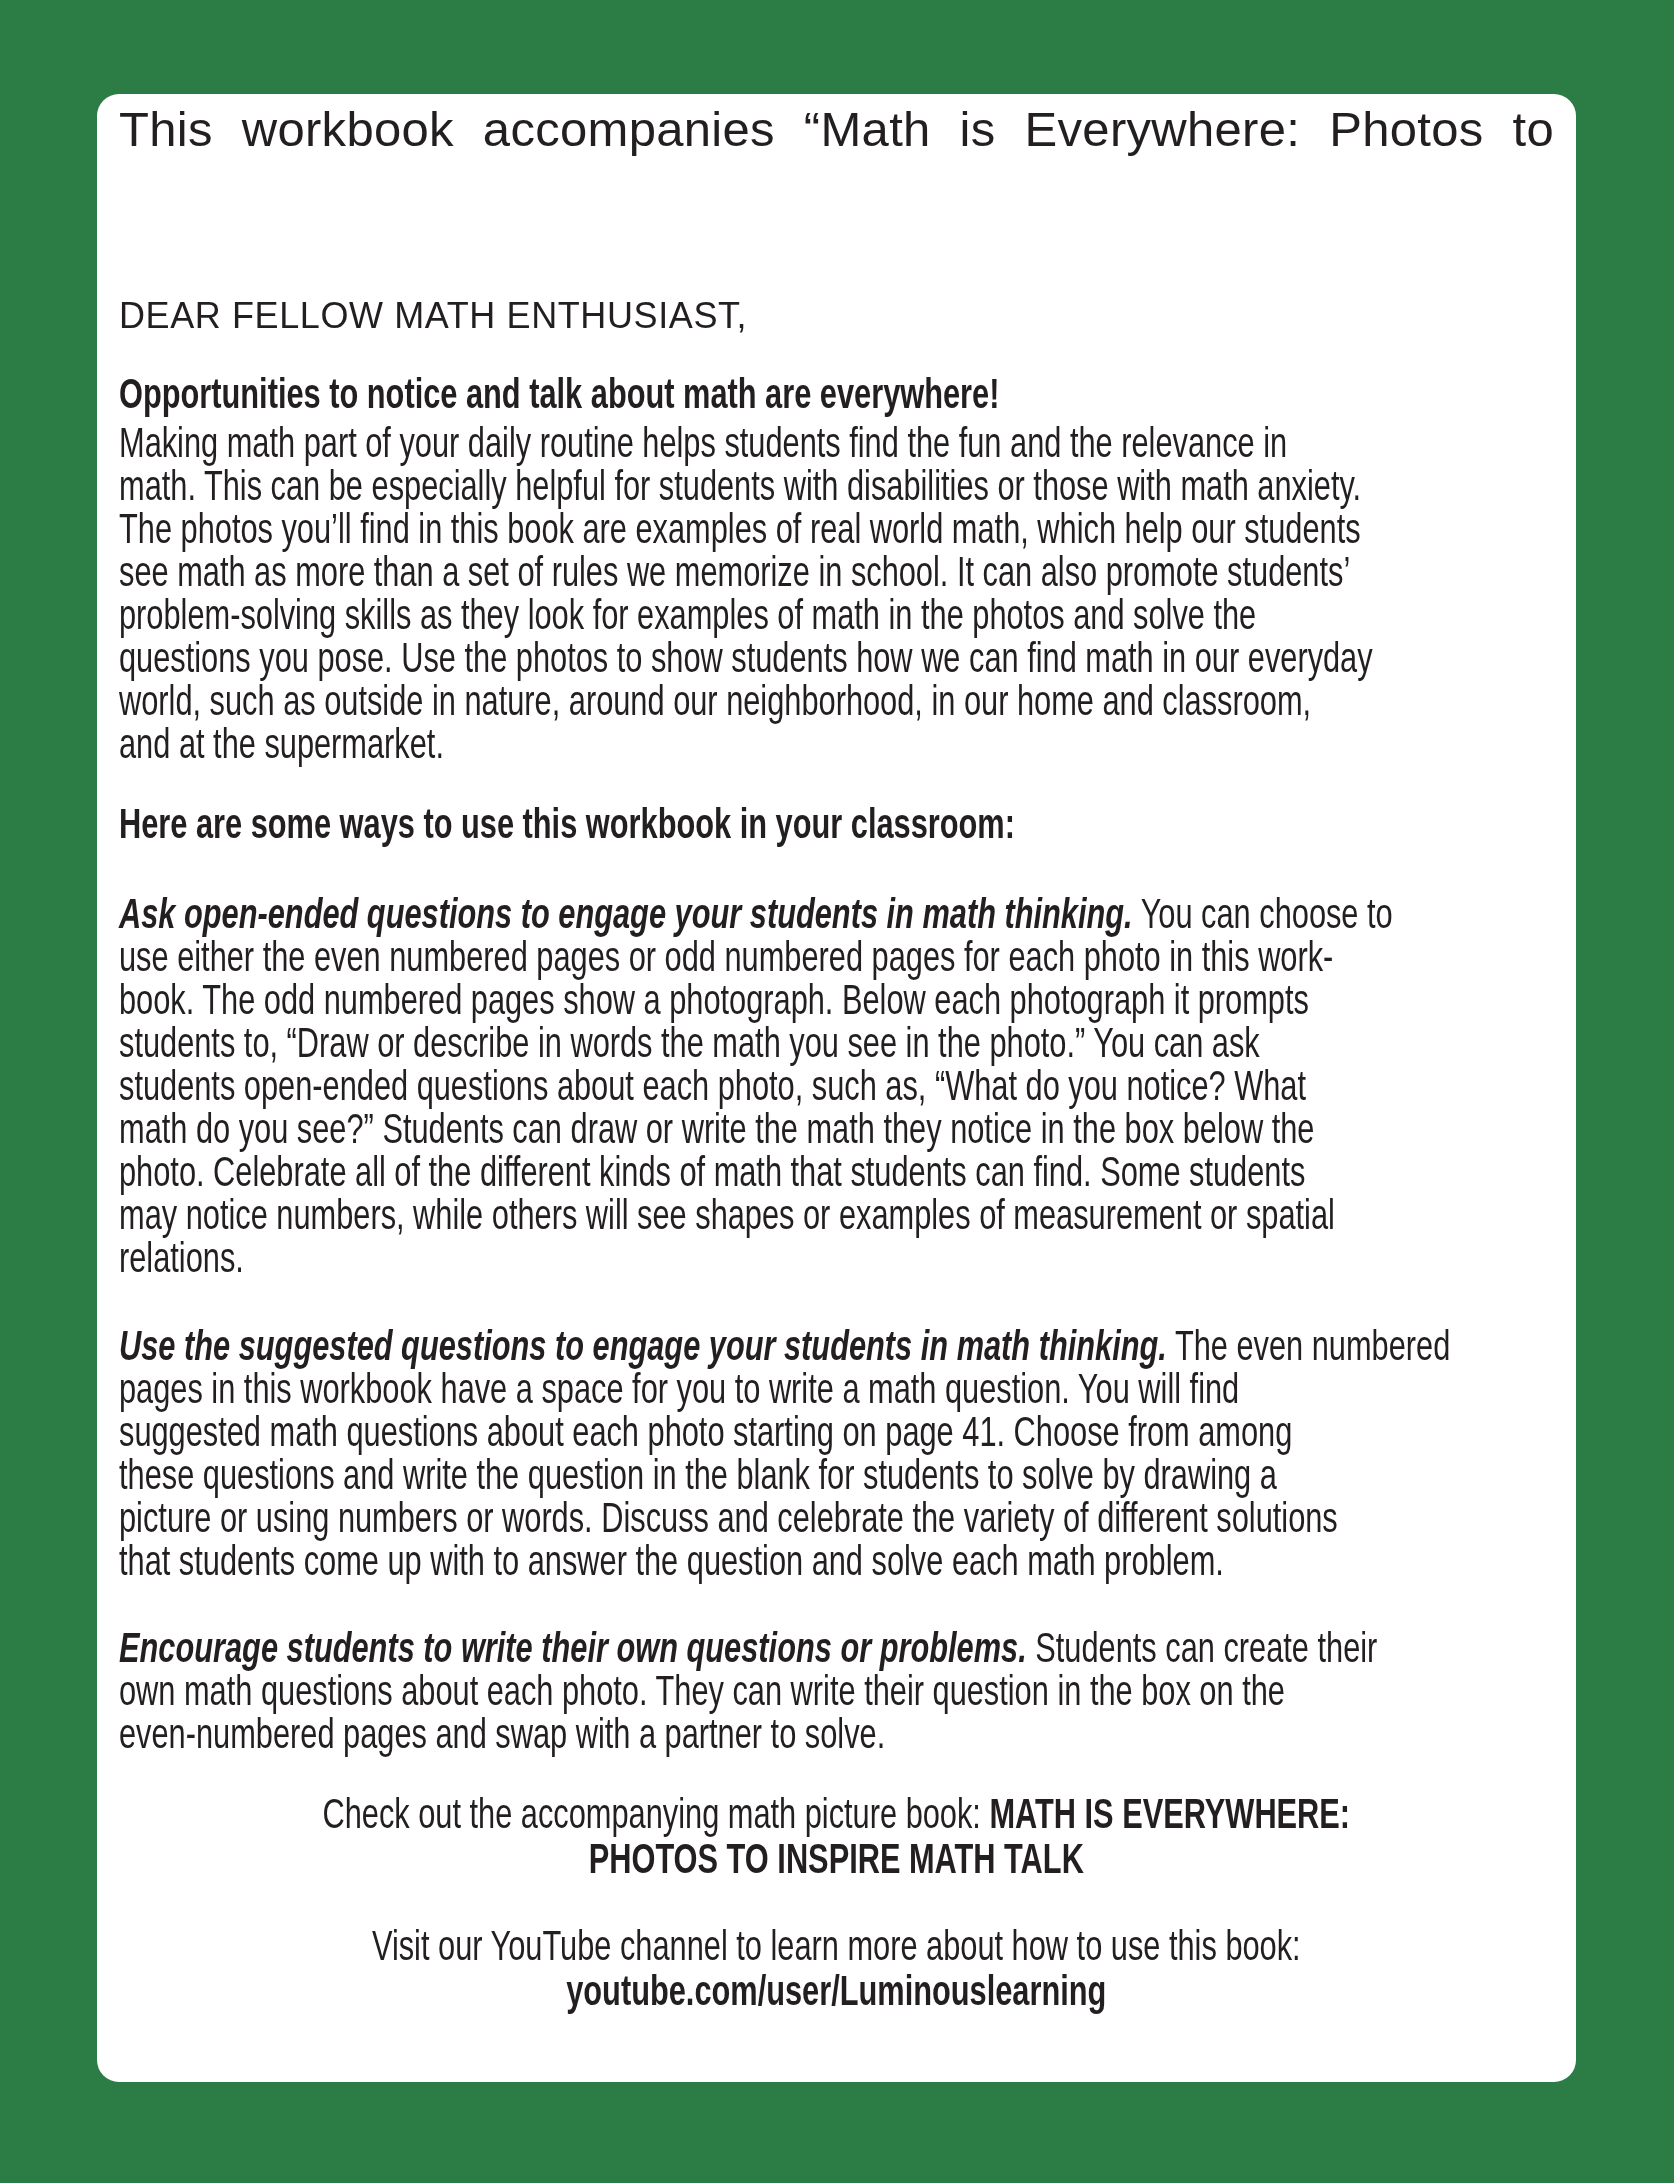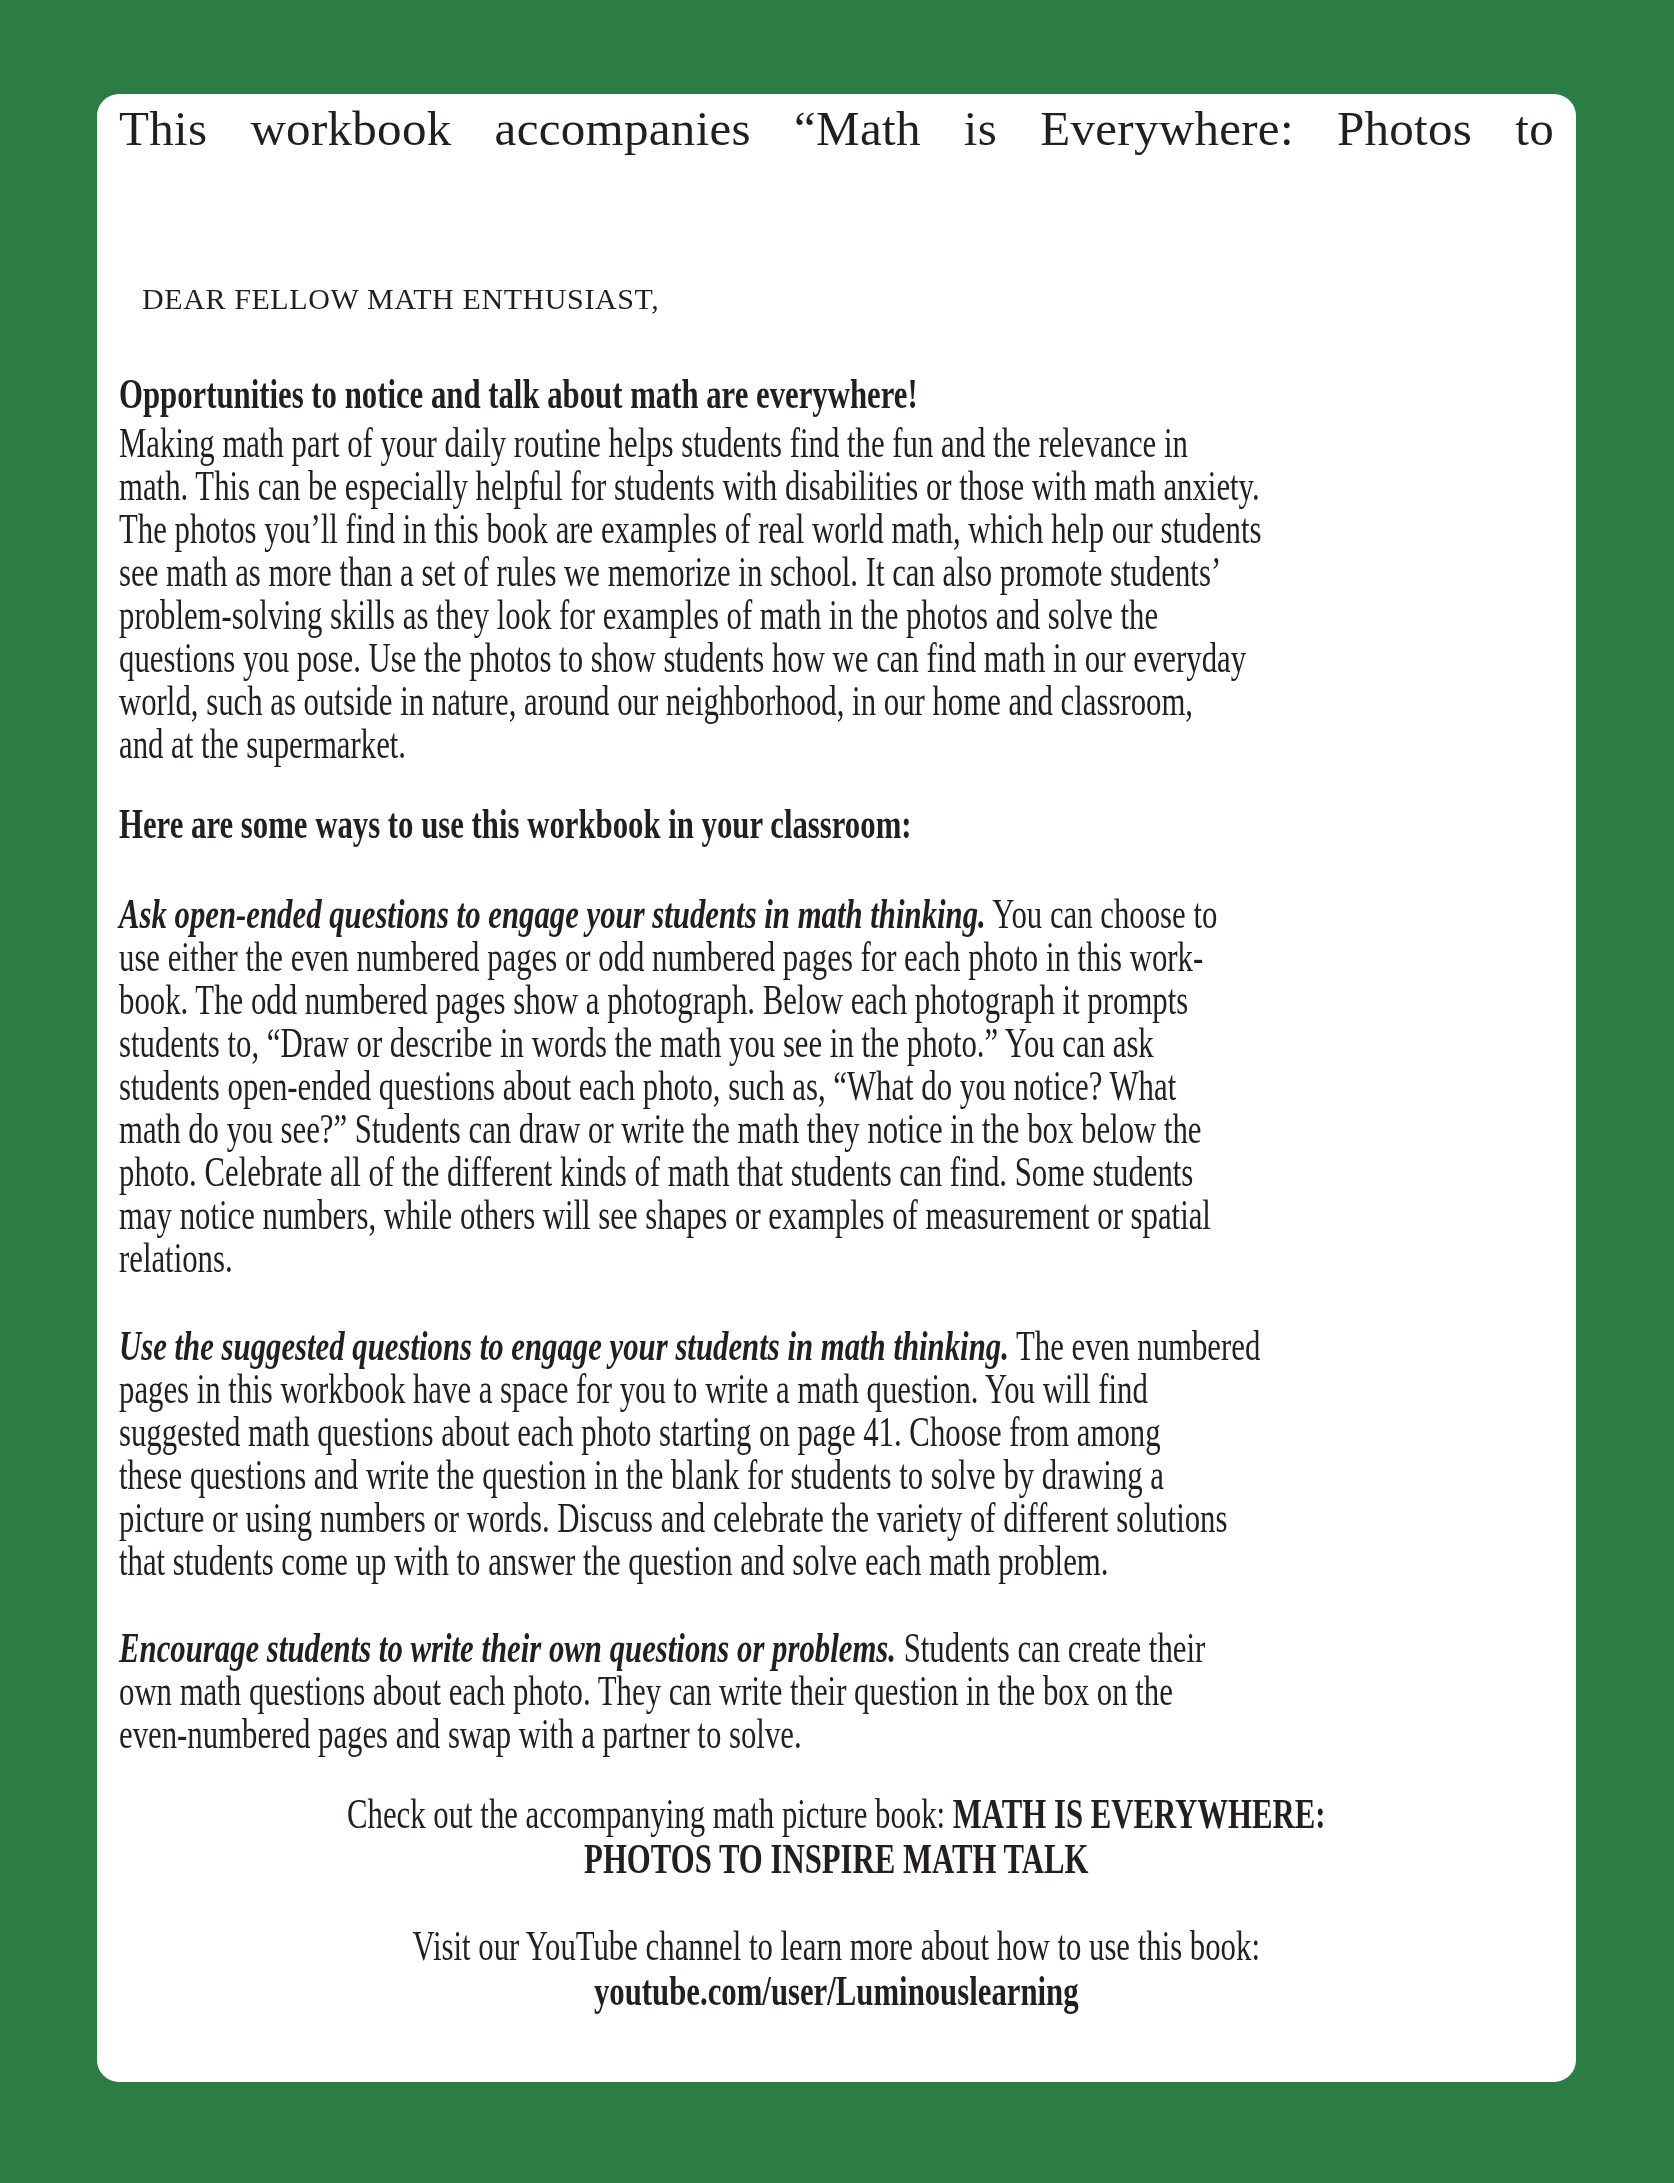--- a/index.html
+++ b/index.html
@@ -23,24 +23,23 @@
   }
   
   .title {
     position: absolute; left: 22px; top: 5.2px; width: 1435px;
     font-size: 49px; line-height: 60px; font-weight: 400;
     letter-spacing: 0.3px;
   }
   .t1 { text-align: justify; text-align-last: justify; }
   .t2 { text-align: center; }
   .dear {
-    position: absolute; left: 22px; top: 179px; width: 1435px;
-    font-size: 30px; line-height: 52px; font-weight: 400;
+    position: absolute; left: 22px; top: 196px; width: 1435px;
+    font-size: 36px; line-height: 52px; font-weight: 400;
     letter-spacing: 0.6px;
-    margin-left: 23px;
   }
   
   .cz {
     position: absolute; left: 22px; width: 2005px;
     transform: scaleX(0.7155); transform-origin: 0 0;
     font-size: 43px; line-height: 43px; font-weight: 400;
   }
   .pre { white-space: pre-line; }
   .h { font-weight: 700; }
   .lead { font-weight: 700; font-style: italic; }
@@ -49,21 +48,21 @@
   .pos-here  { top: 708px; }
   .pos-tip1  { top: 798px; }
   .pos-tip2  { top: 1230px; }
   .pos-tip3  { top: 1532px; }
   .pos-check { top: 1697px; line-height: 45px; text-align: center; }
   .pos-visit { top: 1829px; line-height: 45px; text-align: center; }
 </style>
 </head>
 <body>
 
-<div class="page" style="background: rgb(44, 124, 69); font-family: Liberation Serif, serif;">
+<div class="page" style="background: rgb(44, 124, 69);">
   <div class="card" style="background: rgb(255, 255, 255); color: rgb(35, 31, 32);">
 
     <div class="title">
       <div class="t1">This workbook accompanies “Math is Everywhere: Photos to</div>
     </div>
 
     <div class="dear">DEAR FELLOW MATH ENTHUSIAST,</div>
 
     <div class="cz h pos-opp">Opportunities to notice and talk about math are everywhere!</div>
 

